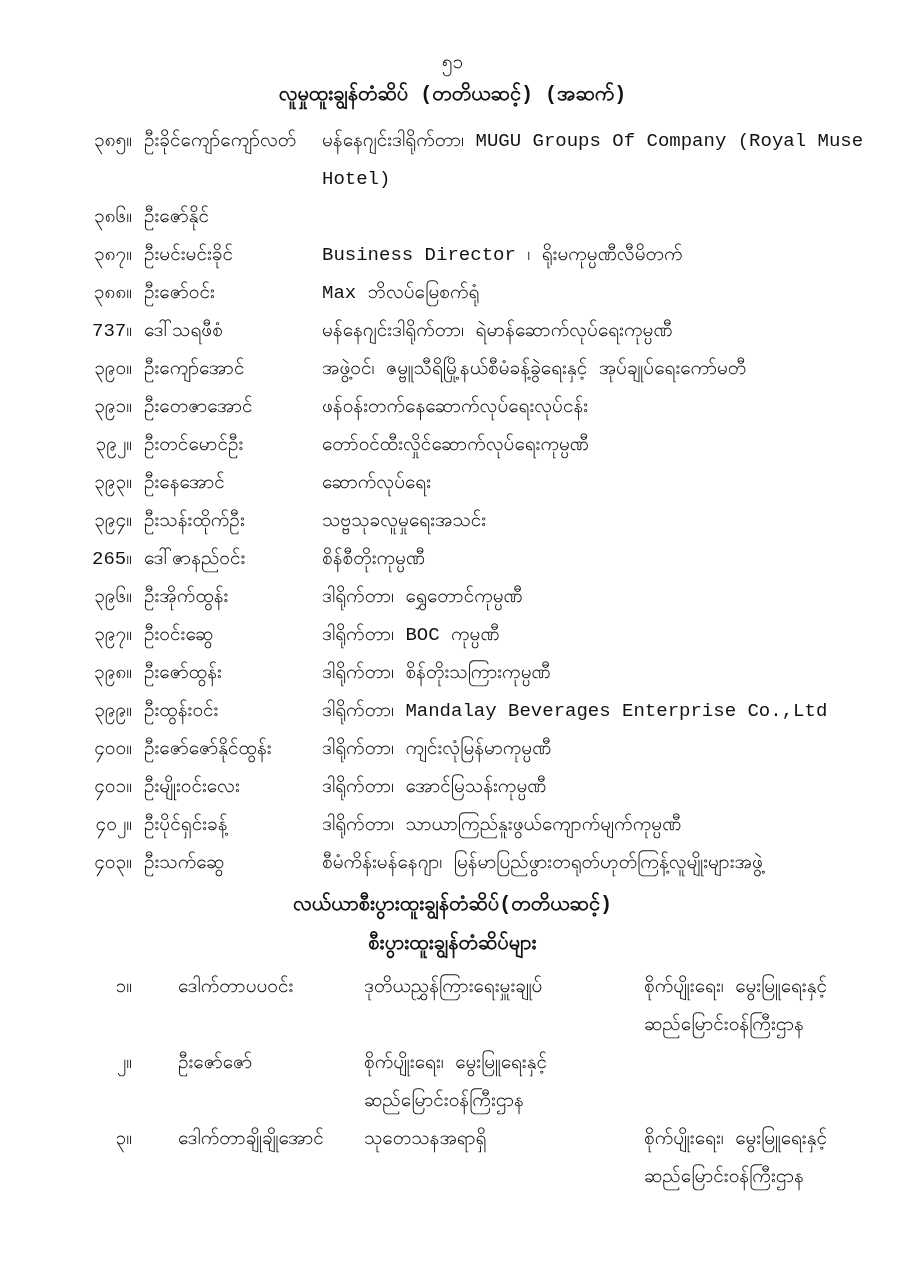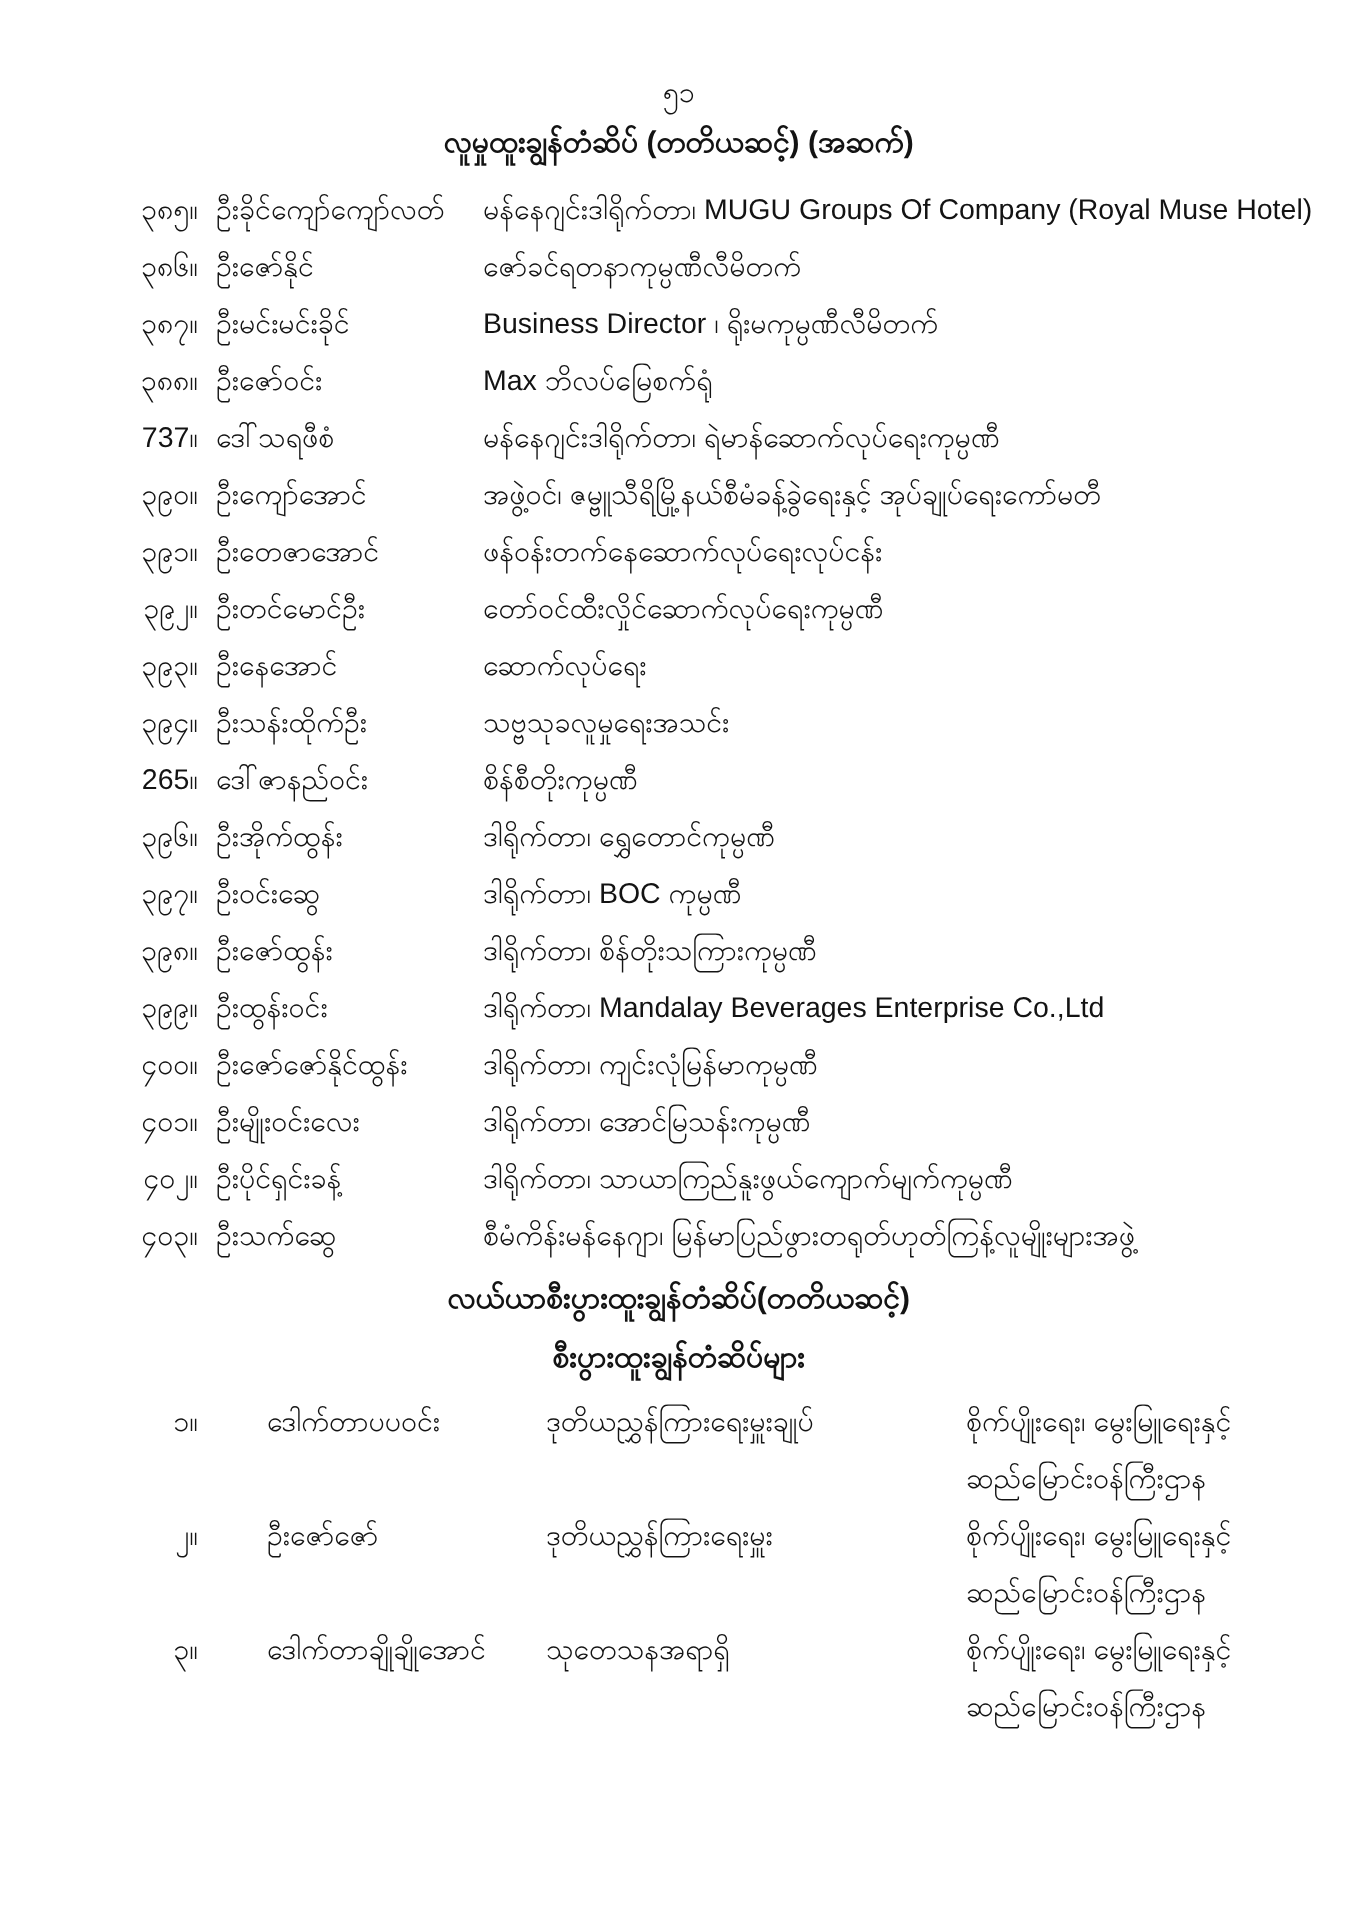--- a/index.html
+++ b/index.html
@@ -13,20 +13,21 @@
     overflow: hidden;
     color: #131313;
     font-family: "Liberation Sans", sans-serif;
   }
   .page {
     width: 905px;
     height: 1280px;
     box-sizing: border-box;
     padding-top: 50px;
     background: #ffffff;
+    font-family: Liberation Mono, monospace;
   }
   .pageno {
     text-align: center;
     font-size: 19px;
     line-height: 26px;
   }
   .title {
     text-align: center;
     font-weight: bold;
     font-size: 20px;
@@ -94,21 +95,20 @@
 
       <div class="row">
         <div class="no">၃၈၅။</div>
         <div class="name">ဦးခိုင်ကျော်ကျော်လတ်</div>
         <div class="desc">မန်နေဂျင်းဒါရိုက်တာ၊ MUGU Groups Of Company (Royal Muse Hotel)</div>
       </div>
 
       <div class="row">
         <div class="no">၃၈၆။</div>
         <div class="name">ဦးဇော်နိုင်</div>
-        <div class="desc">ဇော်ခင်ရတနာကုမ္ပဏီလီမိတက်</div>
       </div>
 
       <div class="row">
         <div class="no">၃၈၇။</div>
         <div class="name">ဦးမင်းမင်းခိုင်</div>
         <div class="desc">Business Director ၊ ရိုးမကုမ္ပဏီလီမိတက်</div>
       </div>
 
       <div class="row">
         <div class="no">၃၈၈။</div>
@@ -219,21 +219,20 @@
         <div class="pos">ဒုတိယညွှန်ကြားရေးမှူးချုပ်</div>
         <div class="ministry">
           <div>စိုက်ပျိုးရေး၊ မွေးမြူရေးနှင့်</div>
           <div>ဆည်မြောင်းဝန်ကြီးဌာန</div>
         </div>
       </div>
 
       <div class="row">
         <div class="no">၂။</div>
         <div class="name name2">ဦးဇော်ဇော်</div>
-        <div class="pos">ဒုတိယညွှန်ကြားရေးမှူး</div>
         <div class="ministry">
           <div>စိုက်ပျိုးရေး၊ မွေးမြူရေးနှင့်</div>
           <div>ဆည်မြောင်းဝန်ကြီးဌာန</div>
         </div>
       </div>
 
       <div class="row">
         <div class="no">၃။</div>
         <div class="name name2">ဒေါက်တာချိုချိုအောင်</div>
         <div class="pos">သုတေသနအရာရှိ</div>

